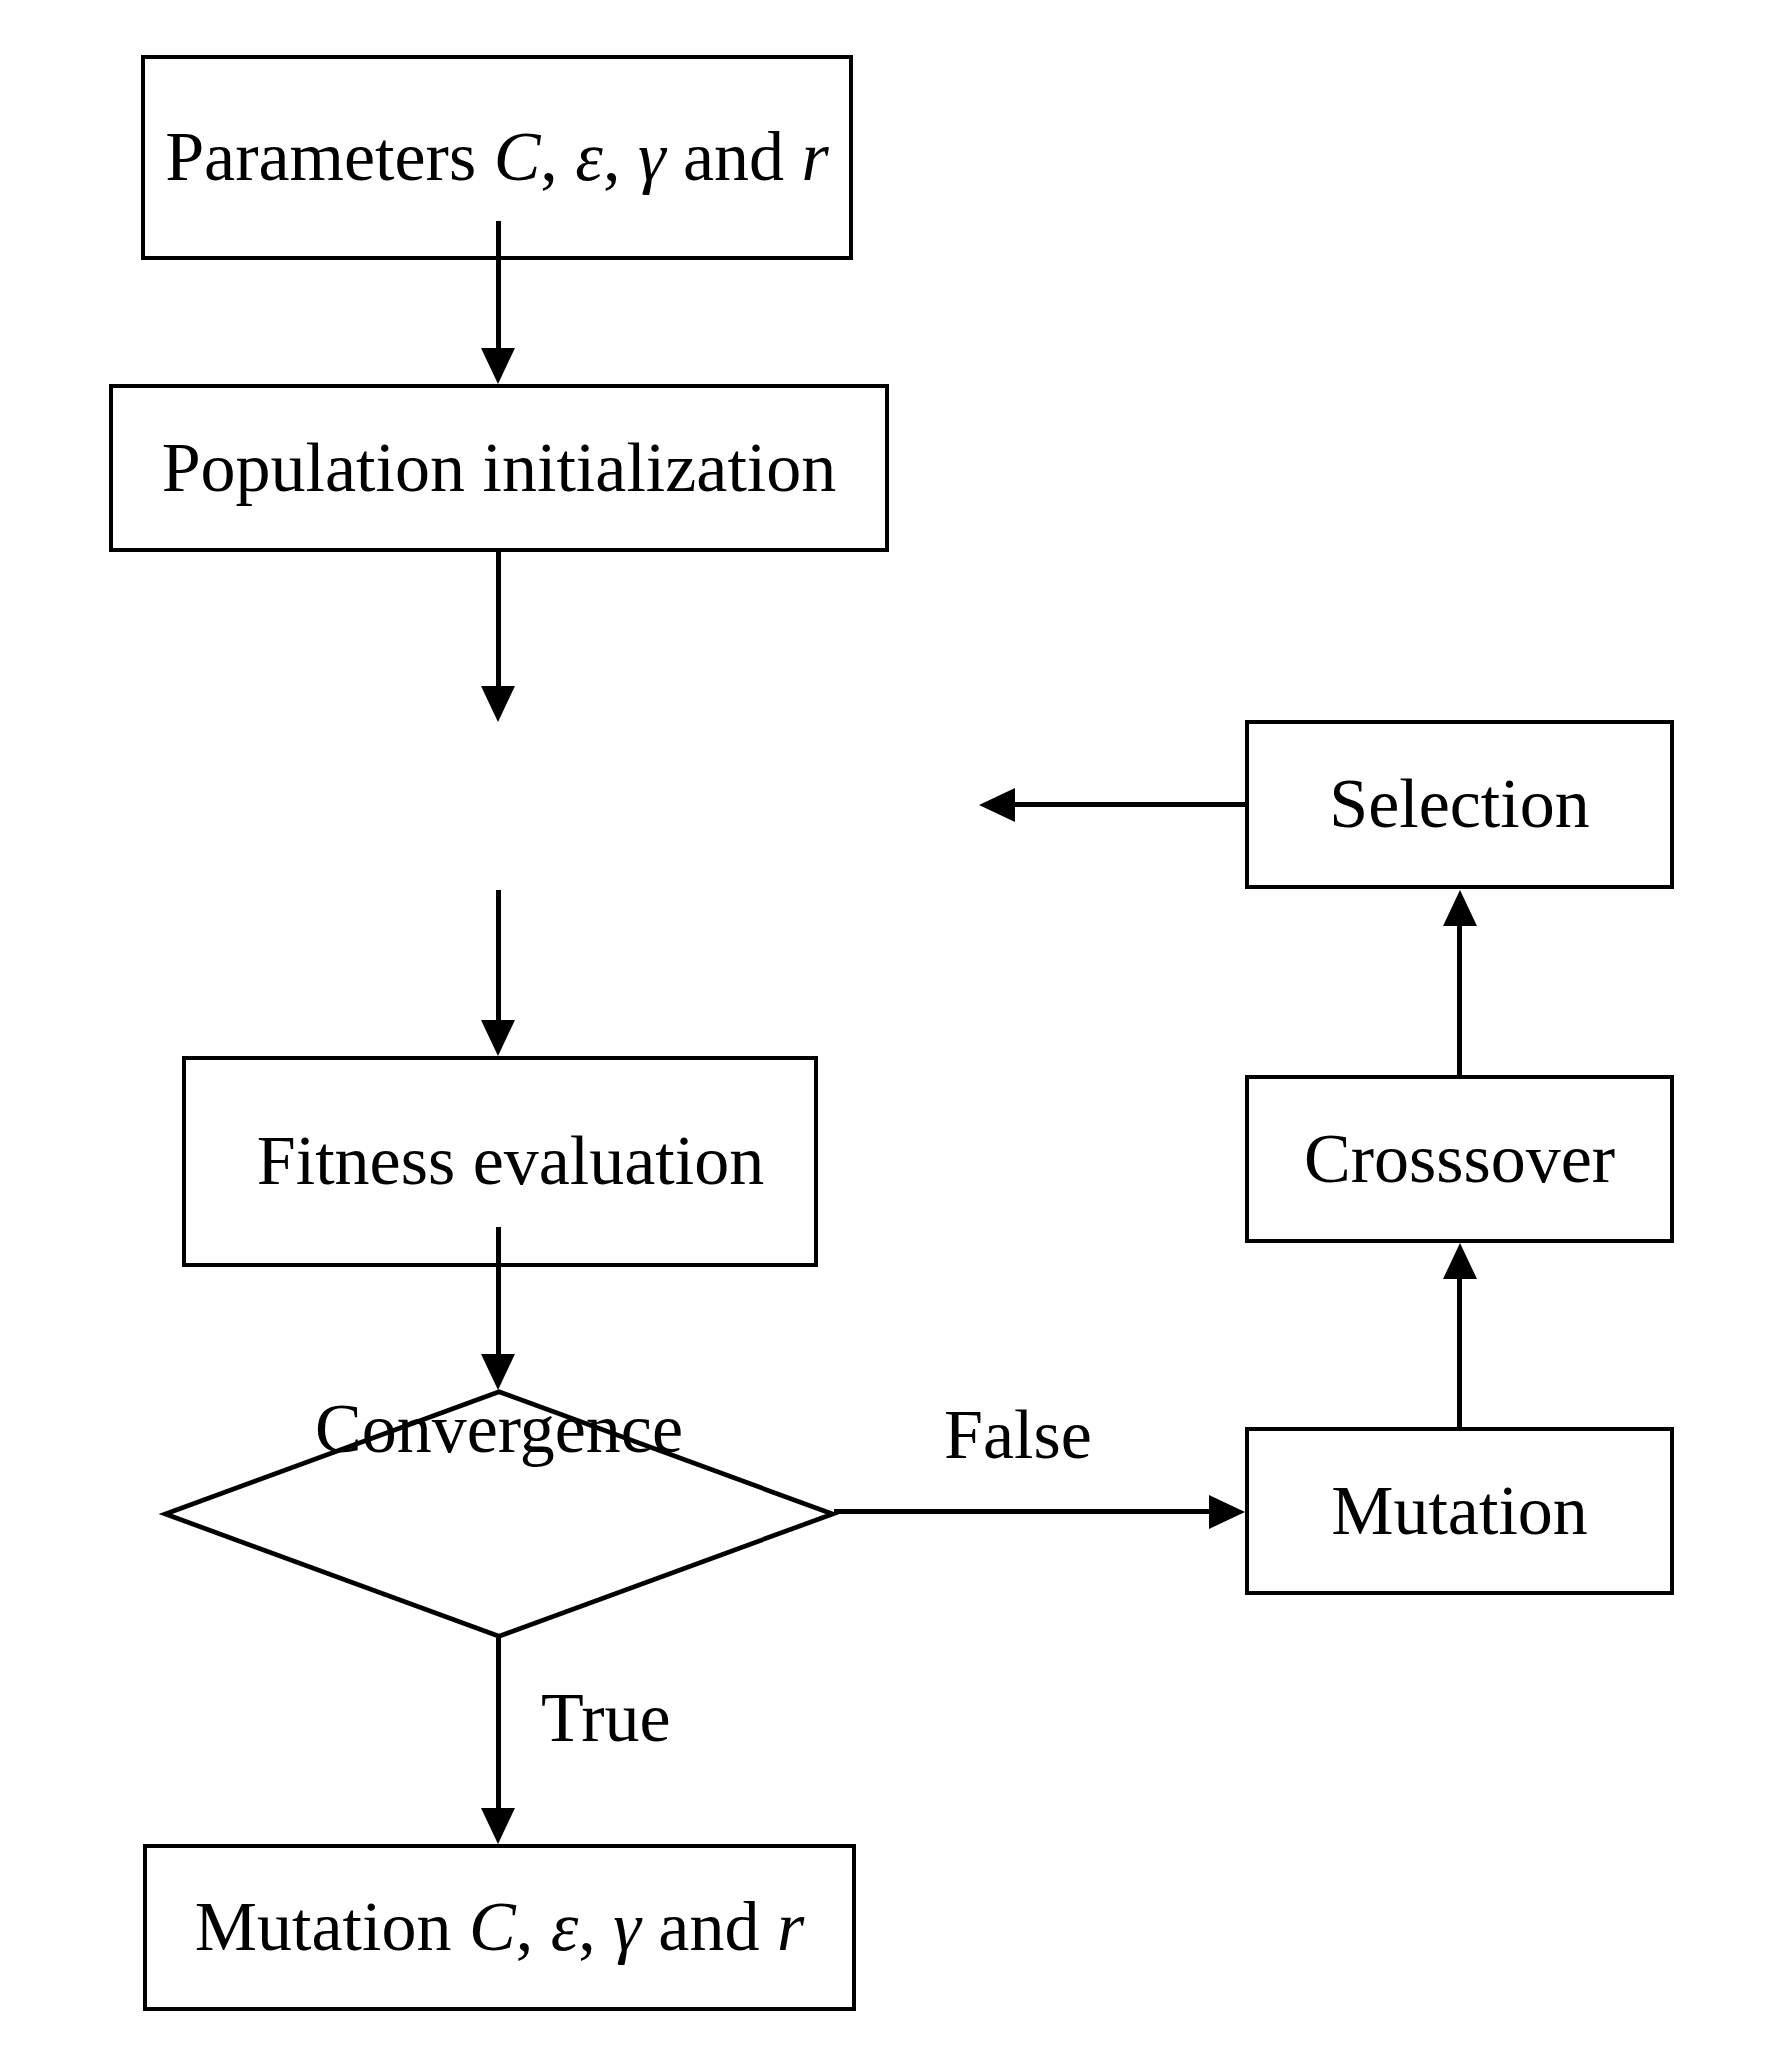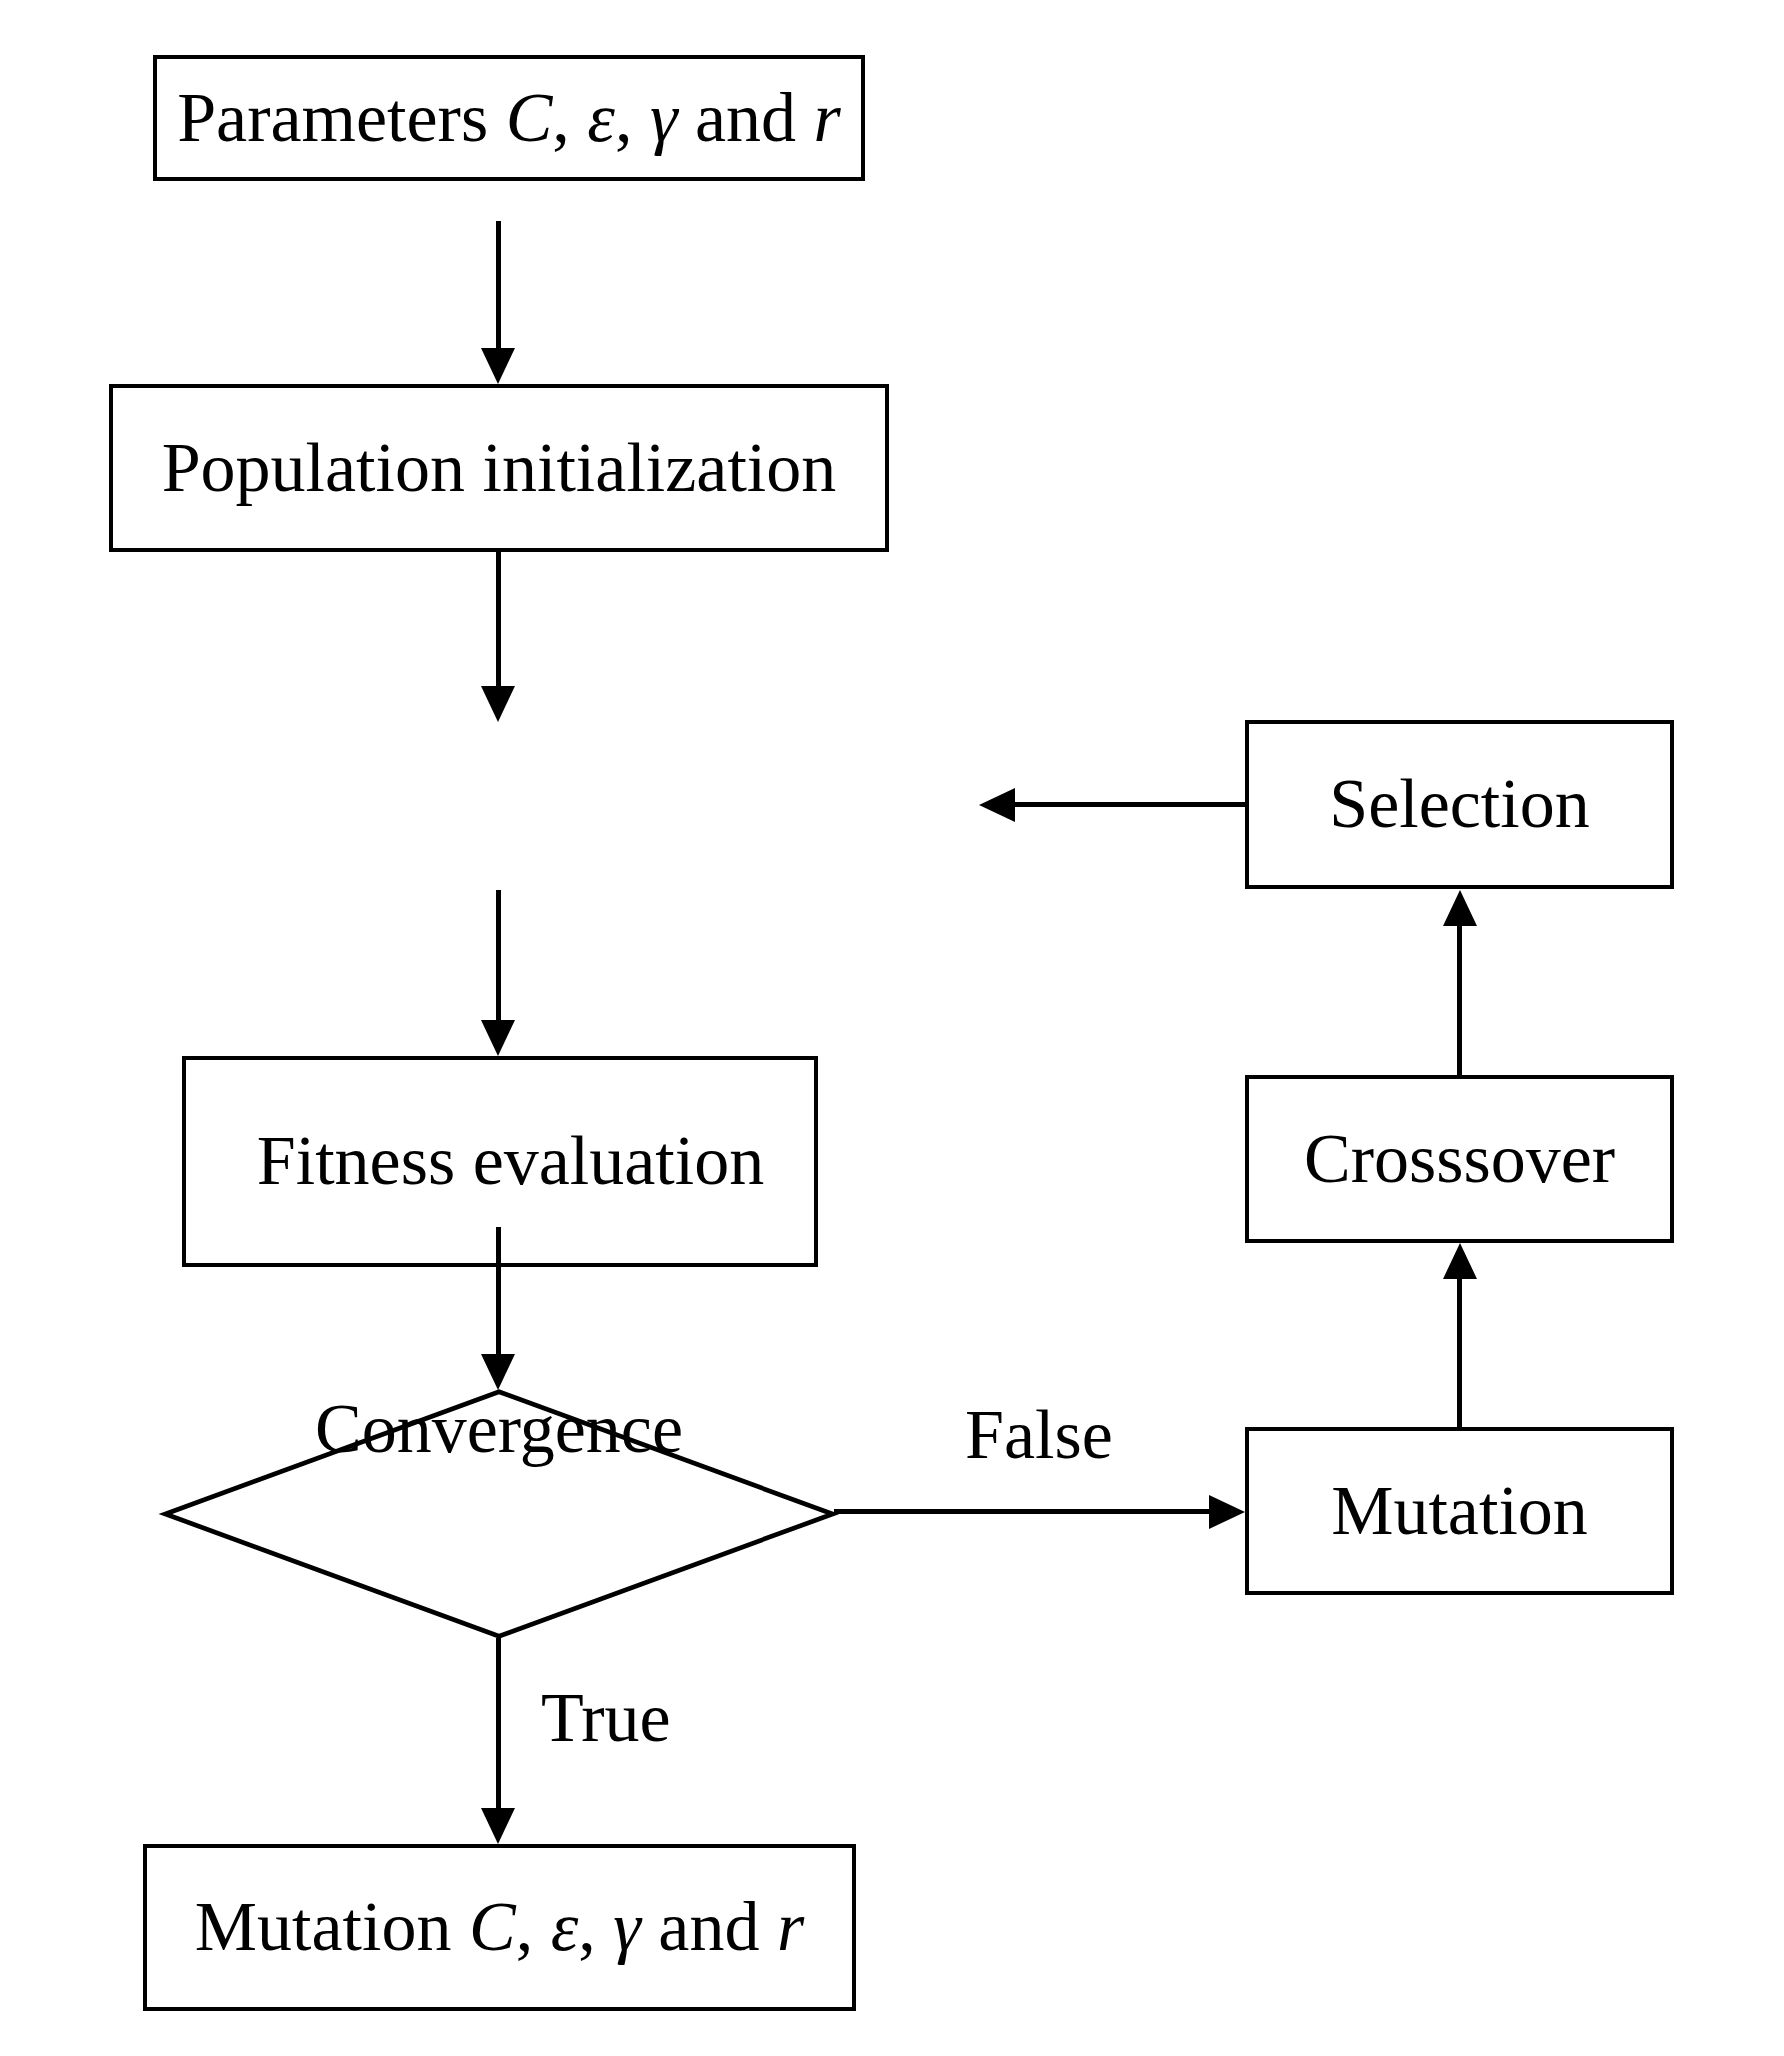--- a/index.html
+++ b/index.html
@@ -79,21 +79,21 @@
     border-top: 17px solid transparent;
     border-bottom: 17px solid transparent;
     border-left: 36px solid #000000;
   }
 </style>
 </head>
 <body>
 
 <div id="canvas">
 
-  <div class="box" style="left:141px; top:55px; width:712px; height:126px;margin-left:12px;">
+  <div class="box" style="left:141px; top:55px; width:712px; height:205px;">
     <span class="box-label"><span>Parameters </span><span style="font-style: italic;">C</span><span>, </span><span style="font-style: italic;">ε</span><span>, </span><span style="font-style: italic;">γ</span><span> and </span><span style="font-style: italic;">r</span></span>
   </div>
 
   <div class="box" style="left:109px; top:384px; width:780px; height:168px;">
     <span class="box-label">Population initialization</span>
   </div>
 
 
   <div class="box" style="left:182px; top:1056px; width:636px; height:211px;padding-left:21px;">
     <span class="box-label">Fitness evaluation</span>
@@ -145,21 +145,21 @@
   <div>
     <div class="vline" style="left:496px; top:1638px; height:171px;"></div>
     <div class="ah ah-down" style="left:481px; top:1808px;"></div>
   </div>
   <span class="edge-label" style="left:541px; top:1678px;">True</span>
 
   <div>
     <div class="hline" style="left:834px; top:1509px; width:380px;"></div>
     <div class="ah ah-right" style="left:1209px; top:1495px;"></div>
   </div>
-  <span class="edge-label" style="left:965px; top:1395px;">False</span>
+  <span class="edge-label" style="left:944px; top:1395px;">False</span>
 
   <div>
     <div class="vline" style="left:1457px; top:1275px; height:152px;"></div>
     <div class="ah ah-up" style="left:1443px; top:1243px;"></div>
   </div>
 
   <div>
     <div class="vline" style="left:1457px; top:922px; height:153px;"></div>
     <div class="ah ah-up" style="left:1443px; top:890px;"></div>
   </div>

